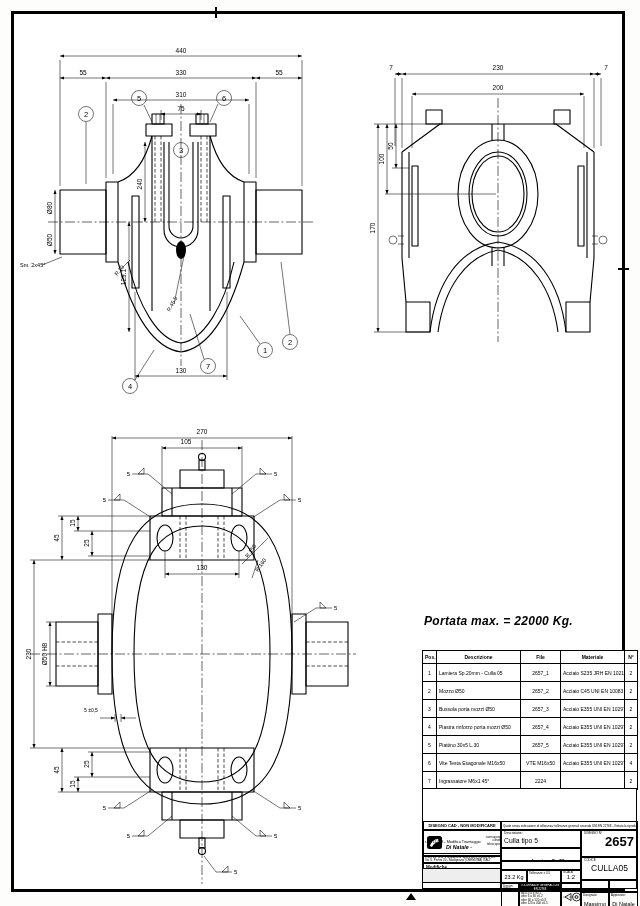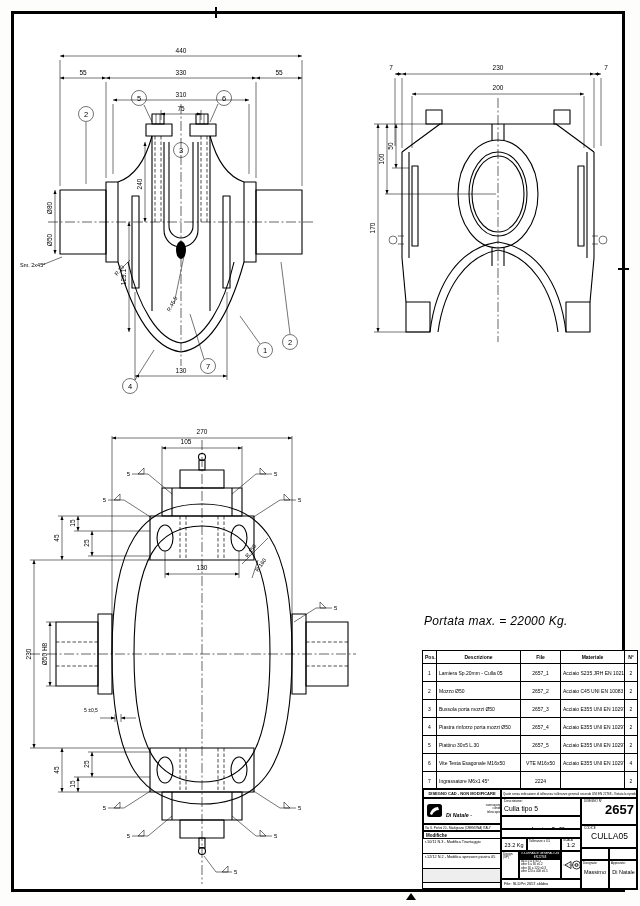--- a/index.html
+++ b/index.html
@@ -12,31 +12,31 @@
   .tn{stroke:#000;stroke-width:0.55;fill:none;}
   .cl{stroke:#000;stroke-width:0.6;fill:none;stroke-dasharray:10 2.5 2 2.5;}
   .hd{stroke:#000;stroke-width:0.7;fill:none;stroke-dasharray:3.5 2;}
   text{fill:#000;font-family:"Liberation Sans",sans-serif;stroke:none;}
   .dt{font-size:6.5px;text-anchor:middle;}
   .nt{font-size:5.5px;}
   .wt{font-size:6px;}
   .bt{font-size:7.5px;text-anchor:middle;}
   .blk{fill:#000;stroke:none;}
   
-  .portata{position:absolute;left:424px;top:614px;font-size:12px;font-style:italic;letter-spacing:.3px;}
+  .portata{position:absolute;left:424px;top:614px;font-size:12px;font-style:italic;letter-spacing:.3px;font-weight:bold;}
   
   table.parts{position:absolute;left:422px;top:650px;width:215px;border-collapse:collapse;table-layout:fixed;background:#fff;}
   table.parts th,table.parts td{border:1px solid #000;font-size:5px;padding:0 2px;overflow:hidden;white-space:nowrap;}
   table.parts th{height:12px;font-weight:bold;text-align:center;}
   table.parts td{height:17px;}
   td.ctr{text-align:center;}
   
   .tb{position:absolute;left:422px;top:788px;width:215px;height:101px;border:1.5px solid #000;box-sizing:border-box;background:#fff;}
   .c{position:absolute;box-sizing:border-box;overflow:hidden;line-height:1.15;}
-  .b{border:0.5px solid #000;}
+  .b{border:0.5px solid #000;margin-top:32px;}
   .lbl{font-size:3.4px;color:#000;}
   .tiny{font-size:3px;}
   .revrow{font-size:3.8px;padding:1px 2px;border-bottom:0.5px solid #000;}
   .blackbar{background:#000;color:#fff;font-size:2.8px;text-align:center;line-height:1.4;}
 </style>
 </head>
 <body>
 
 <div class="frame"></div>
 <div class="tick" style="left:215px;top:7px;width:1.5px;height:11px;"></div>

